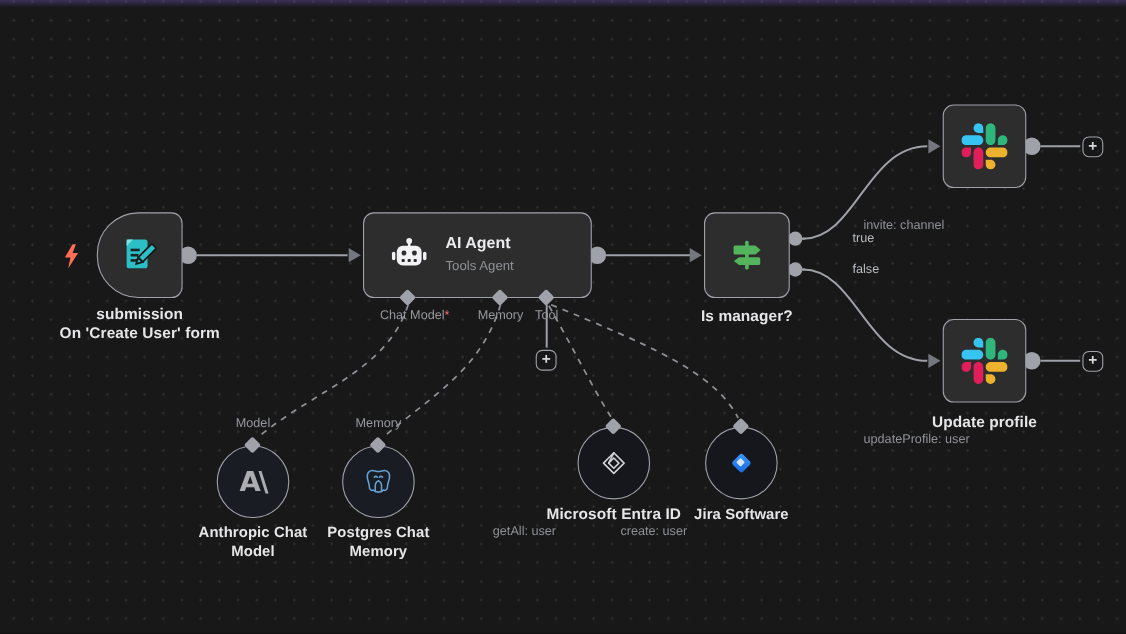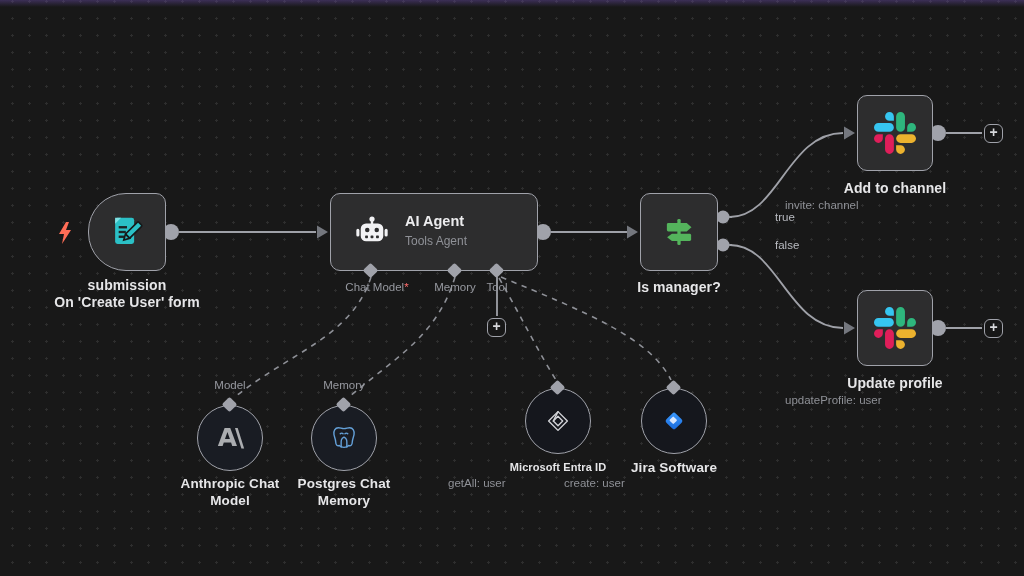--- a/index.html
+++ b/index.html
@@ -149,23 +149,20 @@
   <div class="node" style="left:857px;top:95px;width:76px;height:76px">
     <div class="icon-center">
       <svg width="42" height="42" viewBox="0 0 122.8 122.8">
         <path d="M25.8 77.6c0 7.1-5.8 12.9-12.9 12.9S0 84.7 0 77.6s5.8-12.9 12.9-12.9h12.9v12.9zM32.3 77.6c0-7.1 5.8-12.9 12.9-12.9s12.9 5.8 12.9 12.9v32.3c0 7.1-5.8 12.9-12.9 12.9s-12.9-5.8-12.9-12.9V77.6z" fill="#E01E5A"></path>
         <path d="M45.2 25.8c-7.1 0-12.9-5.8-12.9-12.9S38.1 0 45.2 0s12.9 5.8 12.9 12.9v12.9H45.2zM45.2 32.3c7.1 0 12.9 5.8 12.9 12.9s-5.8 12.9-12.9 12.9H12.9C5.8 58.1 0 52.3 0 45.2s5.8-12.9 12.9-12.9h32.3z" fill="#36C5F0"></path>
         <path d="M97 45.2c0-7.1 5.8-12.9 12.9-12.9s12.9 5.8 12.9 12.9-5.8 12.9-12.9 12.9H97V45.2zM90.5 45.2c0 7.1-5.8 12.9-12.9 12.9s-12.9-5.8-12.9-12.9V12.9C64.7 5.8 70.5 0 77.6 0s12.9 5.8 12.9 12.9v32.3z" fill="#2EB67D"></path>
         <path d="M77.6 97c7.1 0 12.9 5.8 12.9 12.9s-5.8 12.9-12.9 12.9-12.9-5.8-12.9-12.9V97h12.9zM77.6 90.5c-7.1 0-12.9-5.8-12.9-12.9s5.8-12.9 12.9-12.9h32.3c7.1 0 12.9 5.8 12.9 12.9s-5.8 12.9-12.9 12.9H77.6z" fill="#ECB22E"></path>
       </svg>
     </div>
   </div>
-  <div class="nlabel" style="left:785px;top:180px">
-    <div>Add to channel</div>
-  </div>
   <div class="nsub" style="left:785px;top:199px">invite: channel</div>
   <div class="plus-btn" style="left:984px;top:124px"><span>+</span></div>
 
   <div class="node" style="left:857px;top:290px;width:76px;height:76px">
     <div class="icon-center">
       <svg width="42" height="42" viewBox="0 0 122.8 122.8">
         <path d="M25.8 77.6c0 7.1-5.8 12.9-12.9 12.9S0 84.7 0 77.6s5.8-12.9 12.9-12.9h12.9v12.9zM32.3 77.6c0-7.1 5.8-12.9 12.9-12.9s12.9 5.8 12.9 12.9v32.3c0 7.1-5.8 12.9-12.9 12.9s-12.9-5.8-12.9-12.9V77.6z" fill="#E01E5A"></path>
         <path d="M45.2 25.8c-7.1 0-12.9-5.8-12.9-12.9S38.1 0 45.2 0s12.9 5.8 12.9 12.9v12.9H45.2zM45.2 32.3c7.1 0 12.9 5.8 12.9 12.9s-5.8 12.9-12.9 12.9H12.9C5.8 58.1 0 52.3 0 45.2s5.8-12.9 12.9-12.9h32.3z" fill="#36C5F0"></path>
         <path d="M97 45.2c0-7.1 5.8-12.9 12.9-12.9s12.9 5.8 12.9 12.9-5.8 12.9-12.9 12.9H97V45.2zM90.5 45.2c0 7.1-5.8 12.9-12.9 12.9s-12.9-5.8-12.9-12.9V12.9C64.7 5.8 70.5 0 77.6 0s12.9 5.8 12.9 12.9v32.3z" fill="#2EB67D"></path>
         <path d="M77.6 97c7.1 0 12.9 5.8 12.9 12.9s-5.8 12.9-12.9 12.9-12.9-5.8-12.9-12.9V97h12.9zM77.6 90.5c-7.1 0-12.9-5.8-12.9-12.9s5.8-12.9 12.9-12.9h32.3c7.1 0 12.9 5.8 12.9 12.9s-5.8 12.9-12.9 12.9H77.6z" fill="#ECB22E"></path>
@@ -208,21 +205,21 @@
   <div class="circle-node dark" style="left:525px;top:388px">
     <svg width="30" height="30" viewBox="0 0 32 32">
       <g stroke="#d2d3d7" stroke-width="1.5" fill="none" stroke-linejoin="round" stroke-linecap="round">
         <path d="M16 6 L26 16 L16 26 L6 16 Z"></path>
         <path d="M16 11 L21 16 L16 21 L11 16 Z"></path>
         <path d="M16 6 L11 16"></path>
       </g>
     </svg>
   </div>
   <div class="diamond" style="left:552px;top:382px"></div>
-  <div class="nlabel" style="left:448px;top:459px;font-size:11px">
+  <div class="nlabel" style="left:448px;top:459px;font-size:14px">
     <div>Microsoft Entra ID</div>
   </div>
   <div class="nsub" style="left:448px;top:477px">getAll: user</div>
 
   <div class="circle-node dark" style="left:641px;top:388px">
     <svg width="30" height="30" viewBox="0 0 32 32">
       <defs>
         <linearGradient id="jgrad" x1="0" y1="0" x2="1" y2="1">
           <stop offset="0" stop-color="#3b9bff"></stop>
             <stop offset="1" stop-color="#1868db"></stop>

